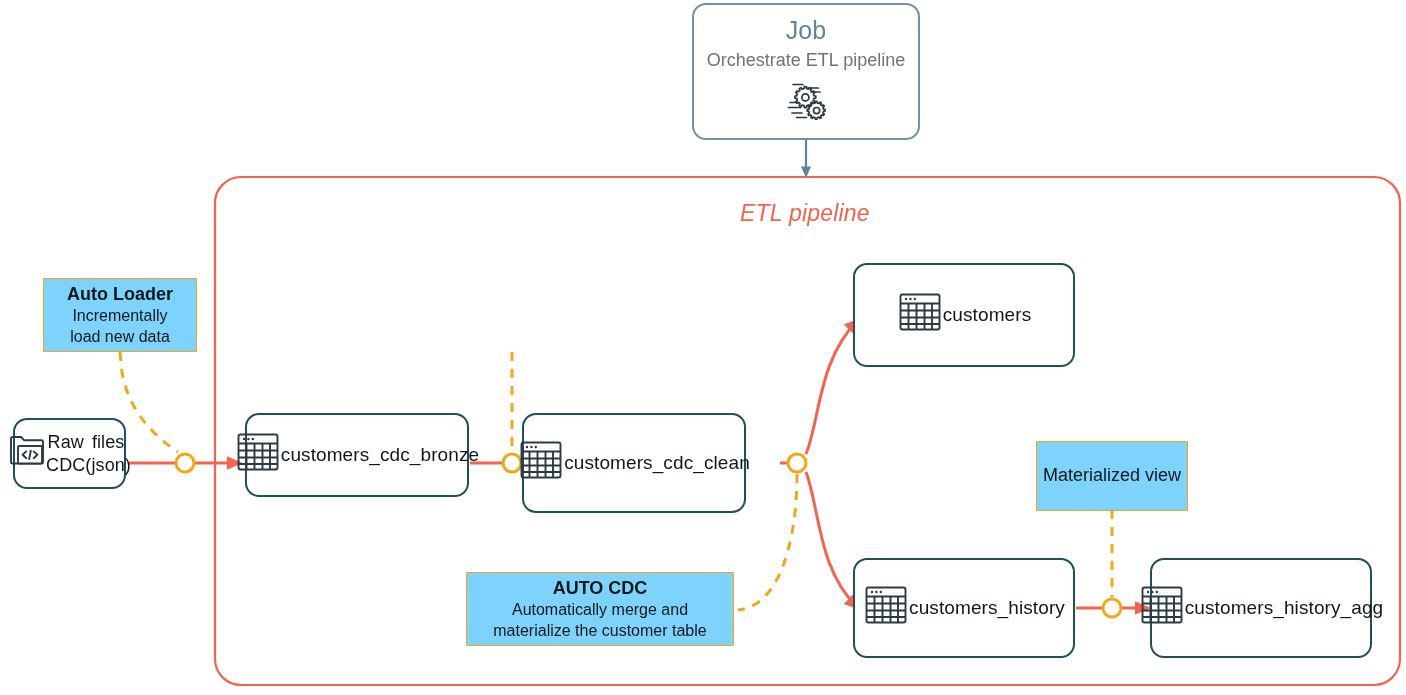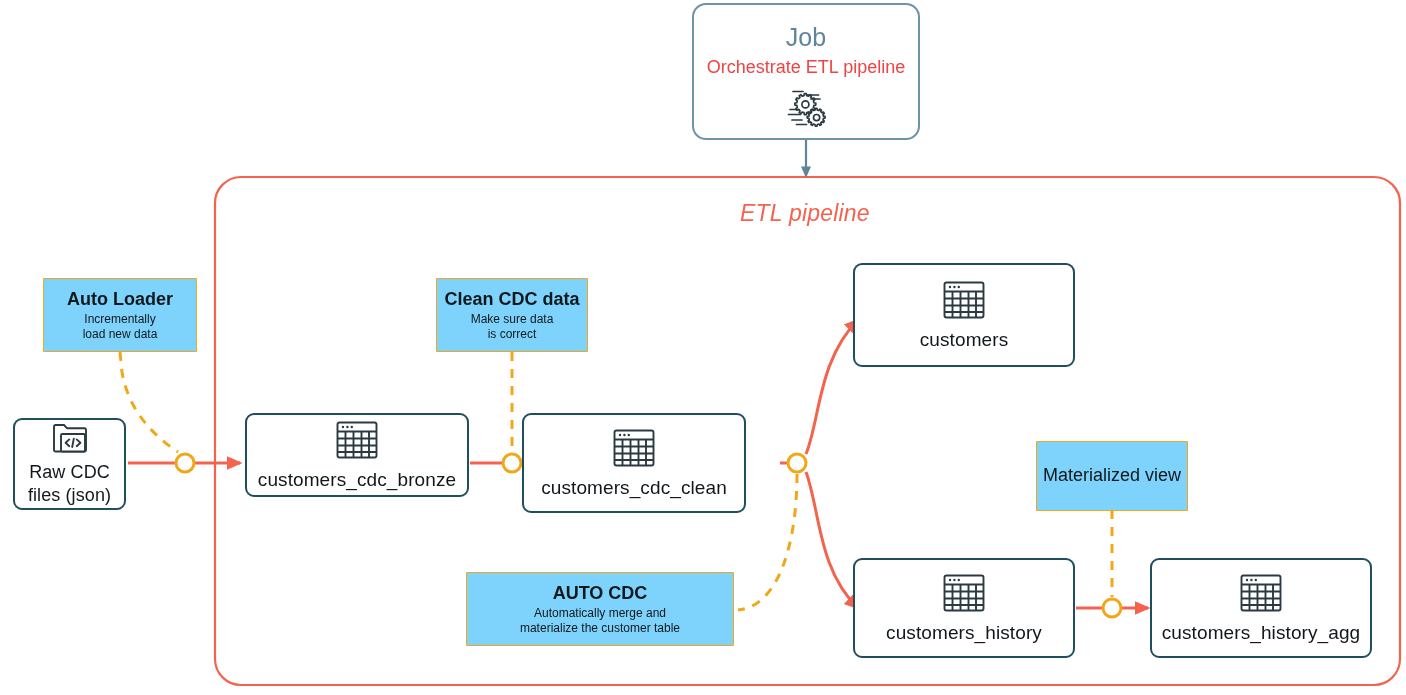--- a/index.html
+++ b/index.html
@@ -26,23 +26,23 @@
     height: 695px;
     pointer-events: none;
   }
 
   
   .node {
     position: absolute;
     box-sizing: border-box;
     background: #ffffff;
     border: 2.5px solid #1F4E5F;
-    border-radius: 9px;
+    border-radius: 14px;
     display: flex;
-    flex-direction: column;
+    flex-direction: row;
     align-items: center;
     justify-content: center;
   }
   .node .node-label {
     font-size: 19px;
     color: #11181C;
     letter-spacing: 0.1px;
     line-height: 1.25;
     text-align: center;
     white-space: nowrap;
@@ -59,31 +59,31 @@
   
   .job-box {
     position: absolute;
     box-sizing: border-box;
     background: #ffffff;
     border: 2.5px solid #6E93A6;
     border-radius: 14px;
     display: flex;
     flex-direction: column;
     align-items: center;
-    padding-top: 19px;
+    padding-top: 12px;
   }
   .job-title {
     font-size: 25px;
     color: #5E8599;
     line-height: 1.1;
     margin-bottom: 5px;
   }
   .job-sub {
     font-size: 18px;
-    color: #ef4444;
+    color: #737373;
     line-height: 1.2;
     margin-bottom: 10px;
   }
 
   
   .note {
     position: absolute;
     box-sizing: border-box;
     background: #7dd3fc;
     border: 1.8px solid #F0A818;
@@ -96,21 +96,21 @@
     text-align: center;
   }
   .note-title {
     font-size: 18px;
     font-weight: bold;
     color: #11181C;
     line-height: 1.35;
     white-space: nowrap;
   }
   .note-body {
-    font-size: 12px;
+    font-size: 16px;
     color: #11181C;
     line-height: 1.3;
   }
   .note.plain .note-body {
     font-size: 18px;
     white-space: nowrap;
   }
 
   
   .pipeline-label {
@@ -198,37 +198,32 @@
   </div>
 
   <div class="pipeline-label" style="left:740px; top:200px;">ETL pipeline</div>
 
   <div class="note" style="left:43px; top:278px; width:154px; height:74px;">
     <div class="note-title">Auto Loader</div>
     <div class="note-body">Incrementally</div>
     <div class="note-body">load new data</div>
   </div>
 
-  <div class="note" style="left:436px; top:278px; width:152px; height:74px;">
-    <div class="note-title">Clean CDC data</div>
-    <div class="note-body">Make sure data</div>
-    <div class="note-body">is correct</div>
-  </div>
 
   <div class="note" style="left:466px; top:572px; width:268px; height:74px;justify-content:center;">
     <div class="note-title">AUTO CDC</div>
     <div class="note-body">Automatically merge and</div>
     <div class="note-body">materialize the customer table</div>
   </div>
 
   <div class="note plain" style="left:1036px; top:441px; width:152px; height:70px;padding-left:8px;">
     <div class="note-body">Materialized view</div>
   </div>
 
-  <div class="node small" style="left:13px; top:418px; width:113px; height:92px;justify-content:center;">
+  <div class="node small" style="left:13px; top:418px; width:113px; height:71px;justify-content:center;">
     <div class="node-icon">
       <svg width="38" height="32" viewBox="0 0 38 32" fill="none" stroke="#2B3A42" stroke-width="1.9" stroke-linecap="round" stroke-linejoin="round">
         <path d="M3 28 V4.5 a1.5 1.5 0 0 1 1.5 -1.5 H13 l3 3.2 h17.5 a1.5 1.5 0 0 1 1.5 1.5 V28
                  a1.5 1.5 0 0 1 -1.5 1.5 H4.5 A1.5 1.5 0 0 1 3 28 z"></path>
         <rect x="10" y="12" width="24" height="17.5" rx="1.3" fill="#ffffff"></rect>
         <path d="M18.3 17.4 L14.6 20.8 L18.3 24.2"></path>
         <path d="M25.7 17.4 L29.4 20.8 L25.7 24.2"></path>
         <path d="M22.8 16.6 L21.2 25.0"></path>
       </svg>
     </div>

